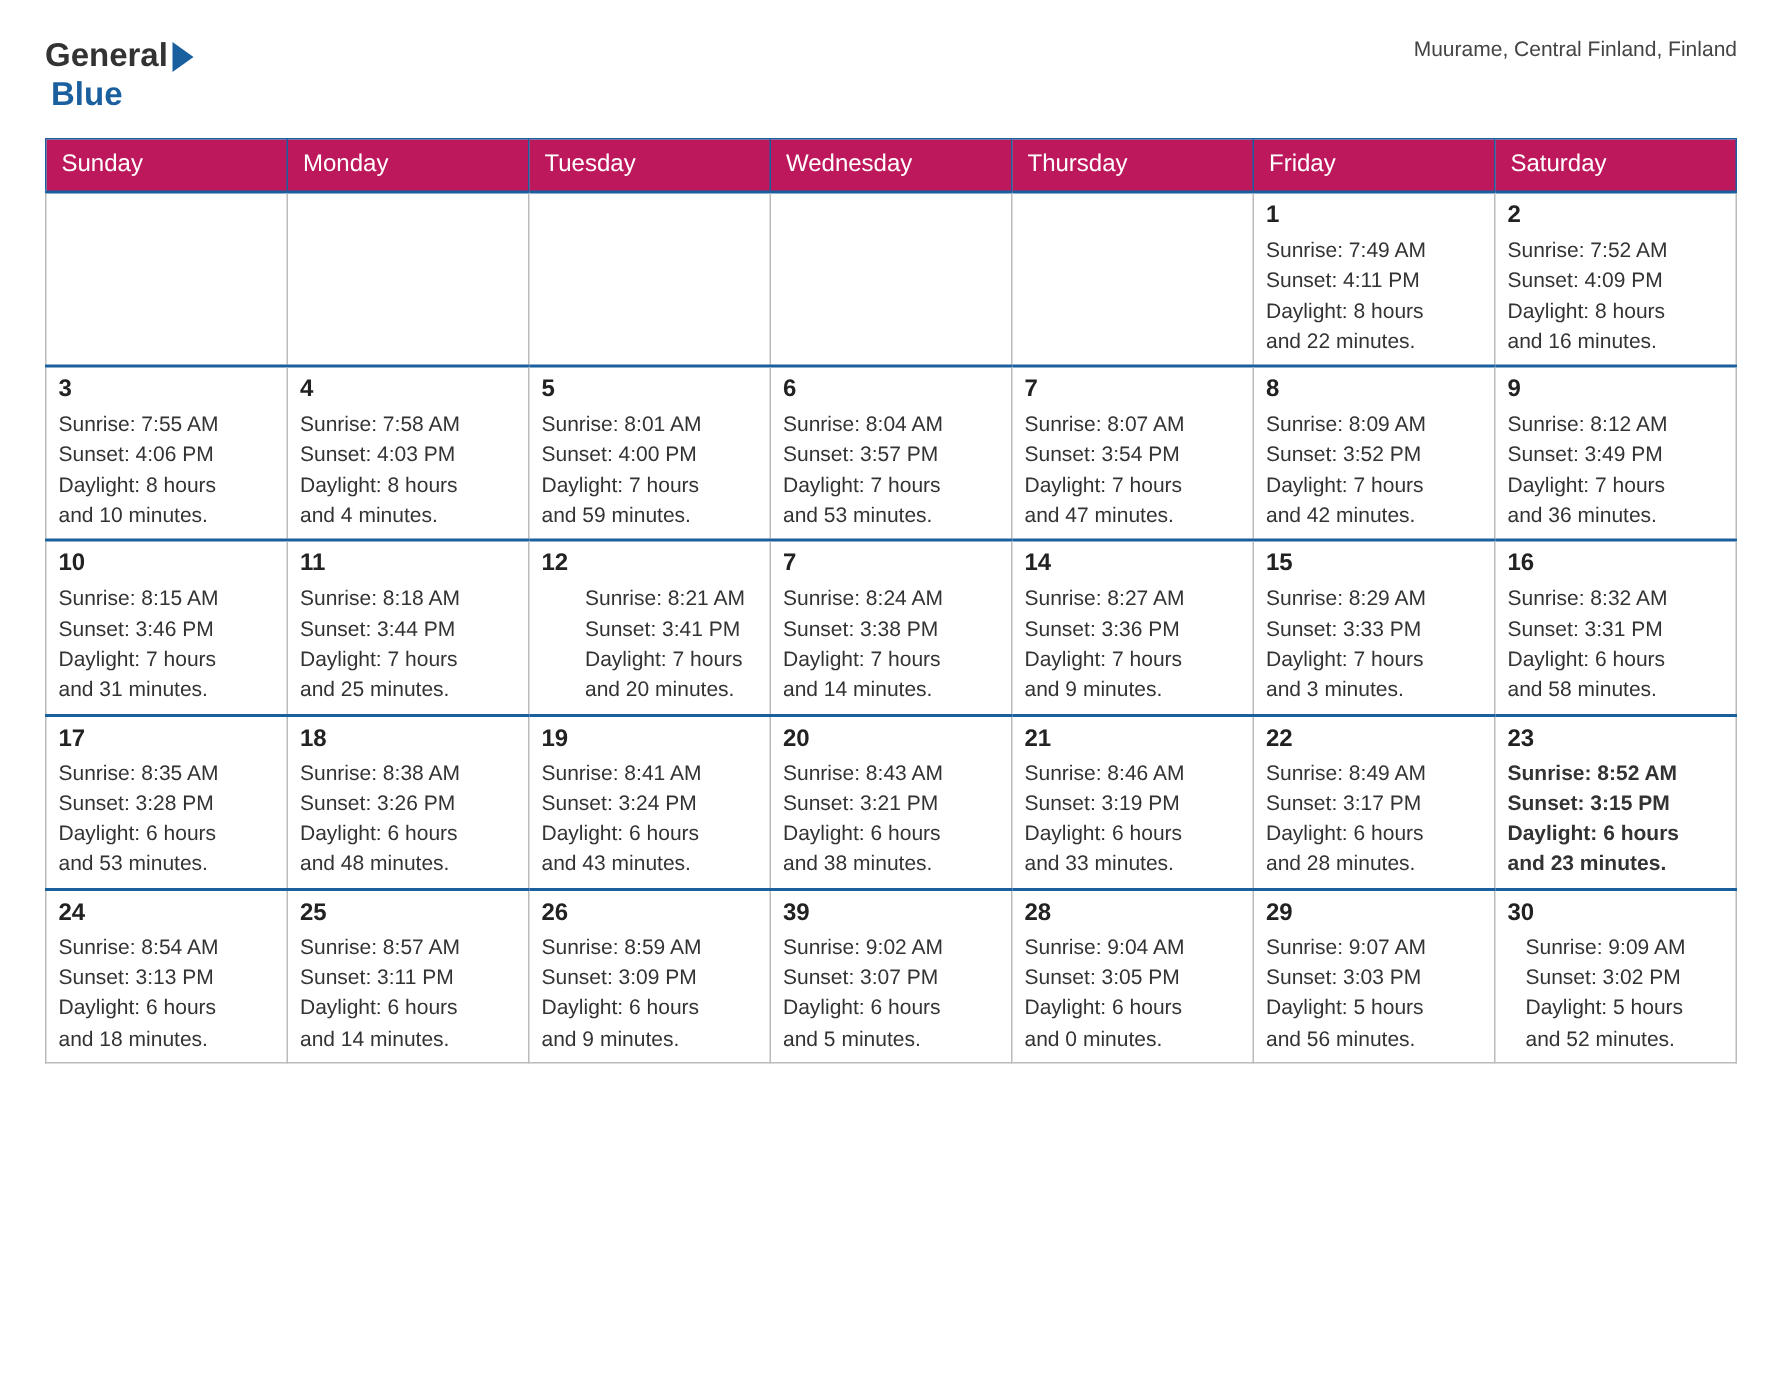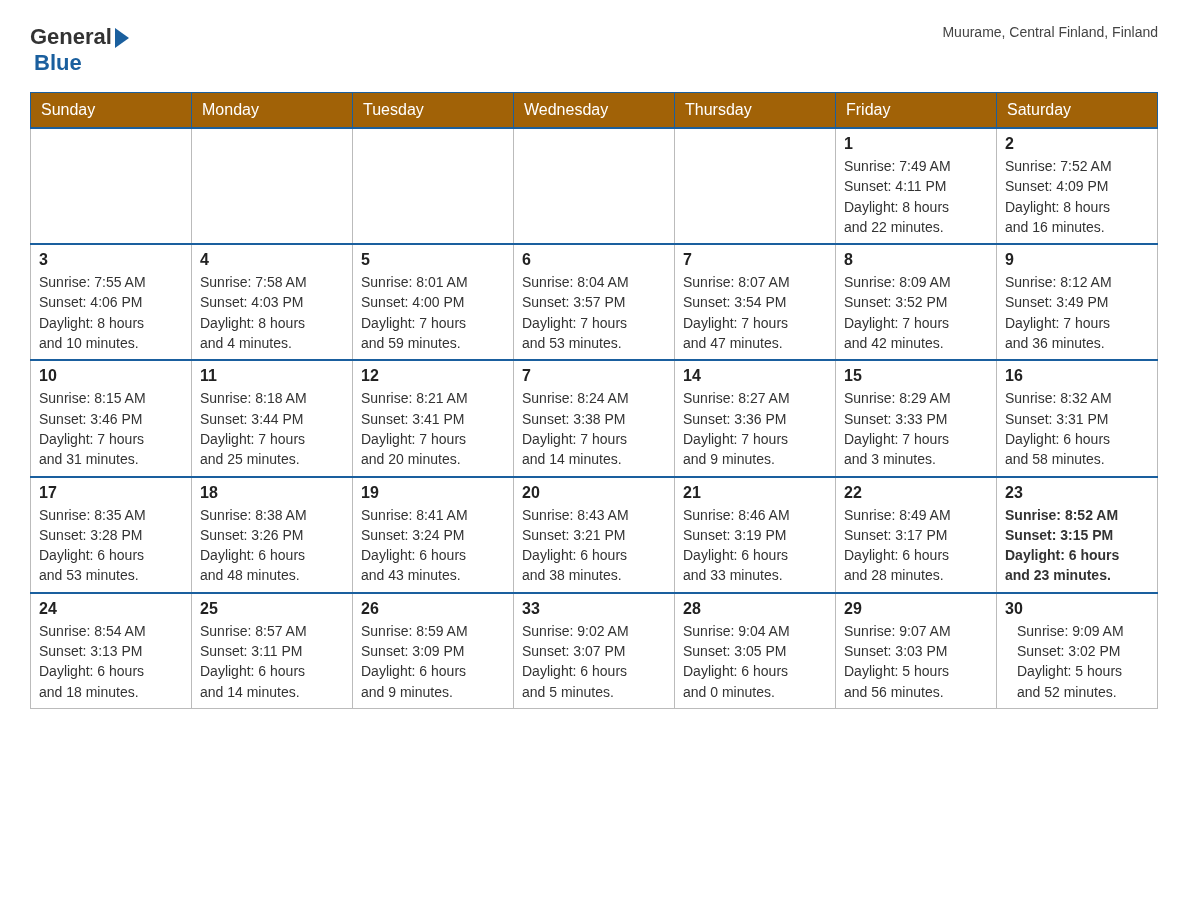--- a/index.html
+++ b/index.html
@@ -59,21 +59,21 @@
       font-size: 14px;
       color: #444;
       margin-top: 4px;
     }
     .calendar {
       width: 100%;
       border-collapse: collapse;
       border: 1px solid #999;
     }
     .calendar th {
-      background-color: #a16207;
+      background-color: #be185d;
       color: #fff;
       font-size: 16px;
       font-weight: normal;
       padding: 8px 10px;
       text-align: left;
       border: 1px solid #1a5f9e;
     }
     .calendar td {
       vertical-align: top;
       border: 1px solid #bbb;
@@ -219,21 +219,21 @@
         </td>
         <td>
           <span class="day-num">11</span>
           <div class="day-info" style="white-space: pre-line;">Sunrise: 8:18 AM
 Sunset: 3:44 PM
 Daylight: 7 hours
 and 25 minutes.</div>
         </td>
         <td>
           <span class="day-num">12</span>
-          <div class="day-info" style="white-space: pre-line;">Sunrise: 8:21 AM
+          <div class="day-info" style="white-space: pre-line; margin-left: 29px;">Sunrise: 8:21 AM
 Sunset: 3:41 PM
 Daylight: 7 hours
 and 20 minutes.</div>
         </td>
         <td>
           <span class="day-num">7</span>
           <div class="day-info" style="white-space: pre-line;">Sunrise: 8:24 AM
 Sunset: 3:38 PM
 Daylight: 7 hours
 and 14 minutes.</div>
@@ -327,21 +327,21 @@
 and 14 minutes.</div>
         </td>
         <td>
           <span class="day-num">26</span>
           <div class="day-info" style="white-space: pre-line;">Sunrise: 8:59 AM
 Sunset: 3:09 PM
 Daylight: 6 hours
 and 9 minutes.</div>
         </td>
         <td>
-          <span class="day-num">33</span>
+          <span class="day-num">39</span>
           <div class="day-info" style="white-space: pre-line;">Sunrise: 9:02 AM
 Sunset: 3:07 PM
 Daylight: 6 hours
 and 5 minutes.</div>
         </td>
         <td>
           <span class="day-num">28</span>
           <div class="day-info" style="white-space: pre-line;">Sunrise: 9:04 AM
 Sunset: 3:05 PM
 Daylight: 6 hours

